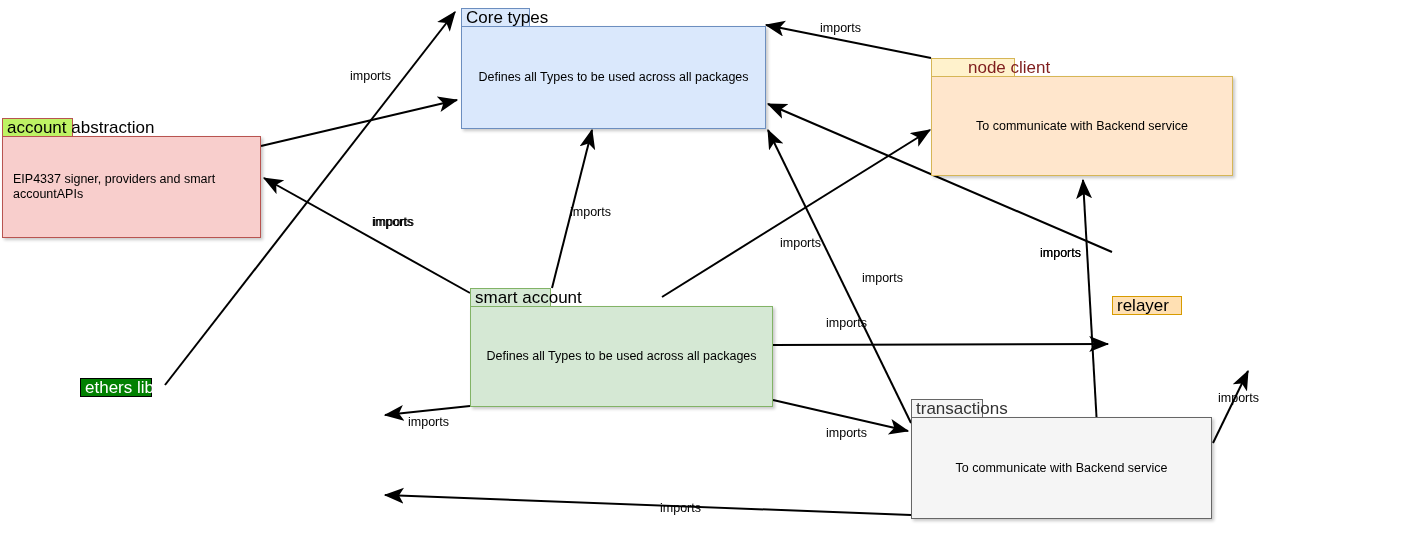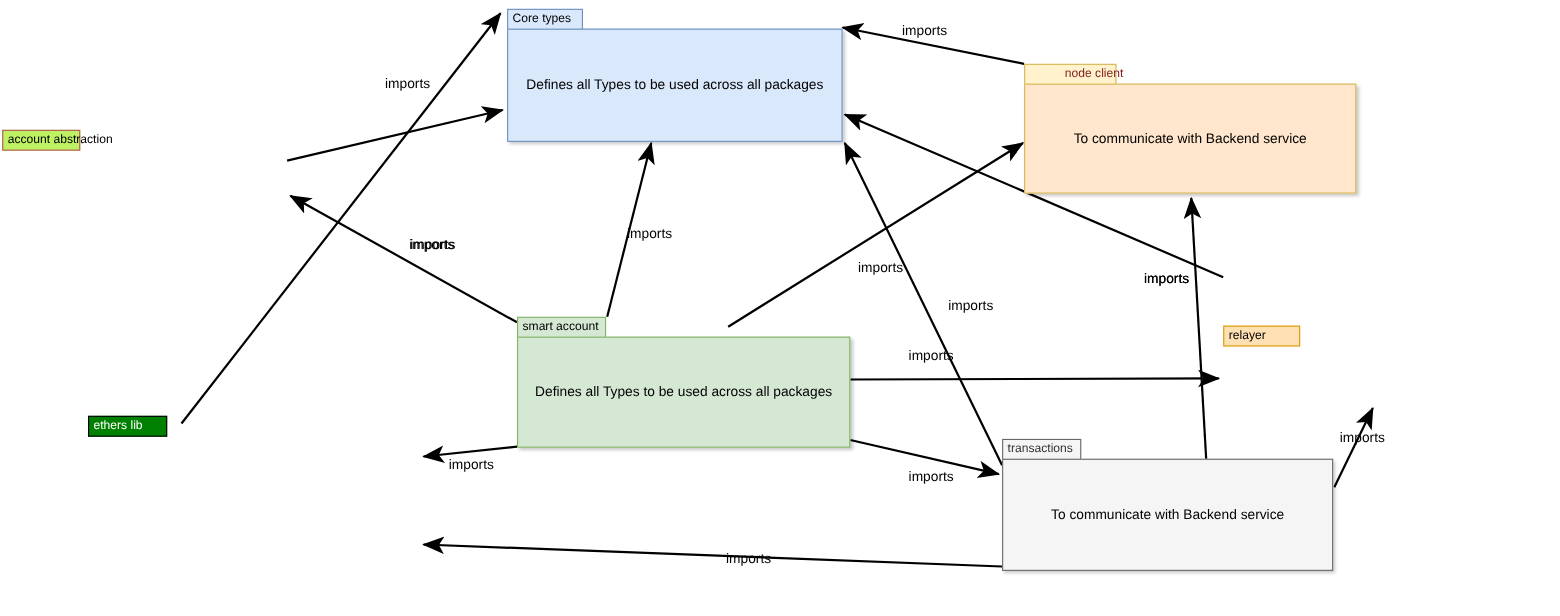--- a/index.html
+++ b/index.html
@@ -29,21 +29,21 @@
     position: absolute;
     box-sizing: border-box;
   }
   .pkg-tab {
     position: absolute;
     left: 0;
     top: 0;
     height: 19px;
     box-sizing: border-box;
     border: 1px solid #000;
-    font-size: 11px;
+    font-size: 17px;
     line-height: 17px;
     padding: 0 4px;
     white-space: nowrap;
     z-index: 3;
   }
   .pkg-body {
     position: absolute;
     left: 0;
     top: 18px;
     right: 0;
@@ -99,20 +99,21 @@
       </g>
   </svg>
 
   <div id="pkg-layer">
       <div class="pkg" style="left: 461px; top: 8px; width: 305px; height: 121px;">
         <div class="pkg-tab" style="width: 69px; background: rgb(218, 232, 252); border-color: rgb(108, 142, 191); color: rgb(0, 0, 0);">Core types</div>
         <div class="pkg-body" style="background: rgb(218, 232, 252); border-color: rgb(108, 142, 191);">Defines all Types to be used across all packages</div>
       </div>
       <div class="pkg" style="left: 2px; top: 118px; width: 259px; height: 120px;">
         <div class="pkg-tab" style="width: 71px; background: #bef264; border-color: rgb(184, 84, 80); color: rgb(0, 0, 0);">account abstraction</div>
+        <div class="pkg-body" style="background: rgb(248, 206, 204); border-color: rgb(184, 84, 80);">EIP4337 signer, providers and smart accountAPIs</div>
       </div>
       <div class="pkg" style="left: 931px; top: 58px; width: 302px; height: 118px;">
         <div class="pkg-tab" style="width: 84px; background: rgb(255, 242, 204); border-color: rgb(214, 182, 86); color: #7f1d1d; padding-left: 36px;">node client</div>
         <div class="pkg-body" style="background: rgb(255, 230, 204); border-color: rgb(214, 182, 86);">To communicate with Backend service</div>
       </div>
       <div class="pkg" style="left: 1112px; top: 248px; width: 305px; height: 119px;">
         <div class="pkg-tab" style="width: 70px; background: rgb(255, 224, 179); border-color: rgb(215, 155, 0); color: rgb(0, 0, 0); margin-top: 48px;">relayer</div>
       </div>
       <div class="pkg" style="left: 470px; top: 288px; width: 303px; height: 119px;">
         <div class="pkg-tab" style="width: 81px; background: rgb(213, 232, 212); border-color: rgb(130, 179, 102); color: rgb(0, 0, 0);">smart account</div>

